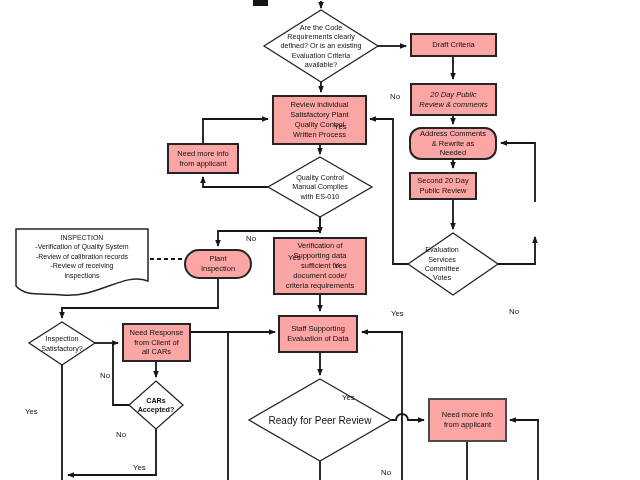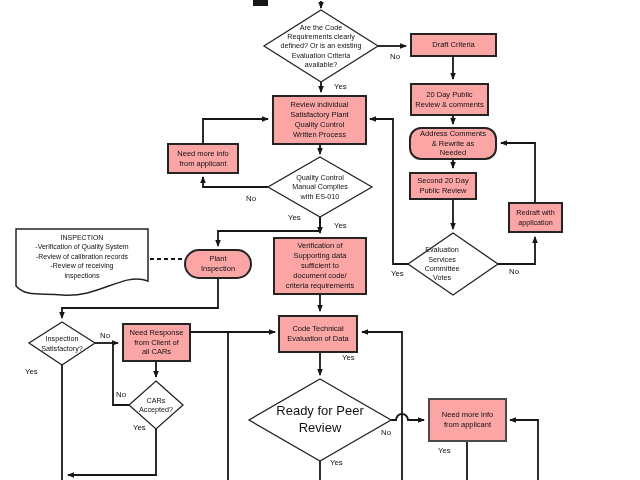--- a/index.html
+++ b/index.html
@@ -6,21 +6,21 @@
   #canvas{position:relative;width:640px;height:480px;background:#ffffff;overflow:hidden;
           font-family:"Liberation Sans", sans-serif;color:#111;}
   #wires{position:absolute;left:0;top:0;width:640px;height:480px;}
   .box{position:absolute;border:2px solid #242424;background:#fca5a5;display:flex;
        align-items:center;justify-content:center;text-align:center;
        font-size:7.5px;line-height:1.32;white-space:pre-line;box-sizing:border-box;}
   .dtext{position:absolute;display:flex;align-items:center;justify-content:center;
        text-align:center;font-size:7.2px;line-height:1.3;white-space:pre-line;}
   .doc{position:absolute;display:flex;align-items:flex-start;justify-content:center;
        text-align:center;font-size:7px;line-height:1.35;white-space:pre-line;}
-  .lbl{position:absolute;font-size:7.8px;line-height:1;}
+  .lbl{position:absolute;font-size:7.8px;line-height:1;margin-top:40px;}
 </style>
 </head>
 <body>
 
 <div id="canvas">
 
   <svg id="wires" viewBox="0 0 640 480" xmlns="http://www.w3.org/2000/svg">
     <defs>
       <marker id="arr" viewBox="0 0 8 8" refX="6.5" refY="3" markerWidth="8" markerHeight="8" orient="auto" markerUnits="userSpaceOnUse">
         <path d="M0.5,0.2 L7.5,3 L0.5,5.8 Z" fill="#161616"></path>
@@ -91,67 +91,65 @@
       <polygon points="453,233 498,264 453,295 408,264"></polygon>
       <polygon points="320,157 372,187 320,217 268,187"></polygon>
       <polygon points="62,322 95,343 62,365 29,343"></polygon>
       <polygon points="156,381 183,405 156,429 129,405"></polygon>
       <polygon points="320,379 391,420 320,461 249,420"></polygon>
       <path d="M16,229 L148,229 L148,281 C122,272 100,298 62,295 C40,293 26,297 16,286 Z" stroke-width="1.5"></path>
     </g>
   </svg>
 
   <div class="box" style="left:410px;top:33px;width:87px;height:24px;">Draft Criteria</div>
-  <div class="box" style="left:410px;top:83px;width:79px;height:33px;">20 Day Public
+  <div class="box" style="left:410px;top:83px;width:87px;height:33px;font-style:italic;">20 Day Public
 Review &amp; comments</div>
   <div class="box" style="left:409px;top:127px;width:88px;height:33px;border-radius:12px;">Address Comments
 &amp; Rewrite as
 Needed</div>
   <div class="box" style="left:409px;top:172px;width:68px;height:28px;">Second 20 Day
 Public Review</div>
-  <div class="box" style="left:508px;top:202px;width:55px;height:31px;font-size:7.2px;">Redraft with
-application</div>
   <div class="box" style="left:272px;top:95px;width:95px;height:50px;">Review individual
 Satisfactory Plant
 Quality Control
 Written Process</div>
   <div class="box" style="left:167px;top:143px;width:72px;height:31px;">Need more info
 from applicant</div>
   <div class="box" style="left:184px;top:249px;width:68px;height:30px;border-radius:15px;">Plant
 Inspection</div>
   <div class="box" style="left:273px;top:237px;width:94px;height:58px;">Verification of
 Supporting data
 sufficient to
 document code/
 criteria requirements</div>
   <div class="box" style="left:122px;top:323px;width:69px;height:39px;">Need Response
 from Client of
 all CARs</div>
-  <div class="box" style="left:278px;top:315px;width:80px;height:38px;">Code Technical
+  <div class="box" style="left:278px;top:315px;width:80px;height:38px;">Staff Supporting
 Evaluation of Data</div>
   <div class="box" style="left:428px;top:398px;width:79px;height:44px;border-color:#4a4a4a;">Need more info
 from applicant</div>
 
   <div class="dtext" style="left:261px;top:16px;width:120px;height:60px;">Are the Code
 Requirements clearly
 defined? Or is an existing
 Evaluation Criteria
 available?</div>
   <div class="dtext" style="left:402px;top:235px;width:80px;height:58px;">Evaluation
 Services
 Committee
 Votes</div>
   <div class="dtext" style="left:275px;top:162px;width:90px;height:50px;">Quality Control
 Manual Complies
 with ES-010</div>
   <div class="dtext" style="left:27px;top:329px;width:70px;height:29px;">Inspection
 Satisfactory?</div>
-  <div class="dtext" style="left:126px;top:392px;width:60px;height:26px;">CARs
+  <div class="dtext" style="left:126px;top:392px;width:60px;height:26px;font-weight:bold;">CARs
 Accepted?</div>
-  <div class="dtext" style="left:260px;top:414px;width:120px;height:12px;font-size:13px;">Ready for Peer Review</div>
+  <div class="dtext" style="left:260px;top:414px;width:120px;height:12px;font-size:10px;">Ready for Peer Review</div>
 
   <div class="doc" style="left:16px;top:233px;width:132px;height:52px;">INSPECTION
 -Verification of Quality System
 -Review of calibration records
 -Review of receiving
 inspections</div>
 
   <span class="lbl" style="left:390px;top:53px;">No</span>
   <span class="lbl" style="left:334px;top:83px;">Yes</span>
   <span class="lbl" style="left:246px;top:195px;">No</span>

